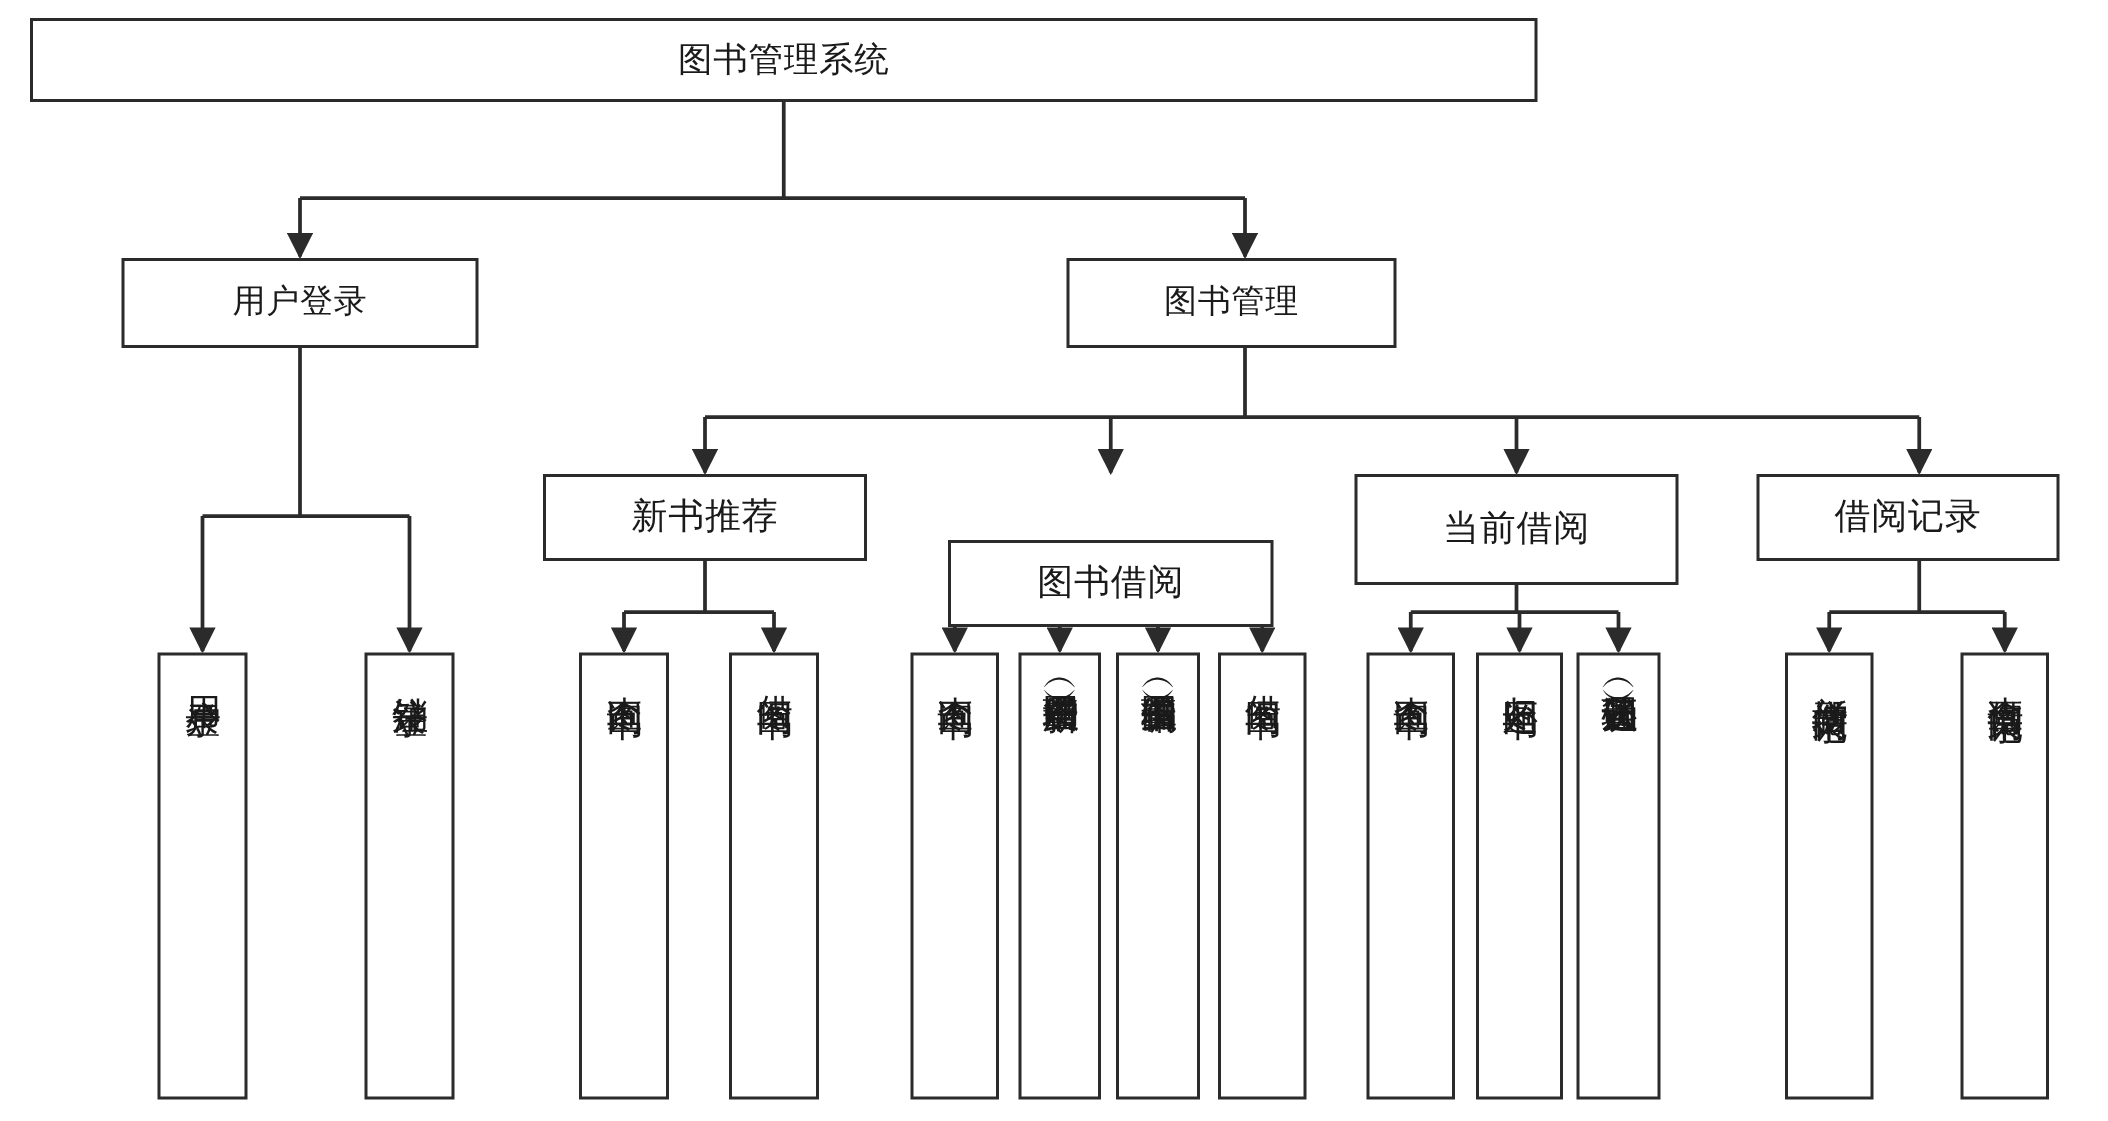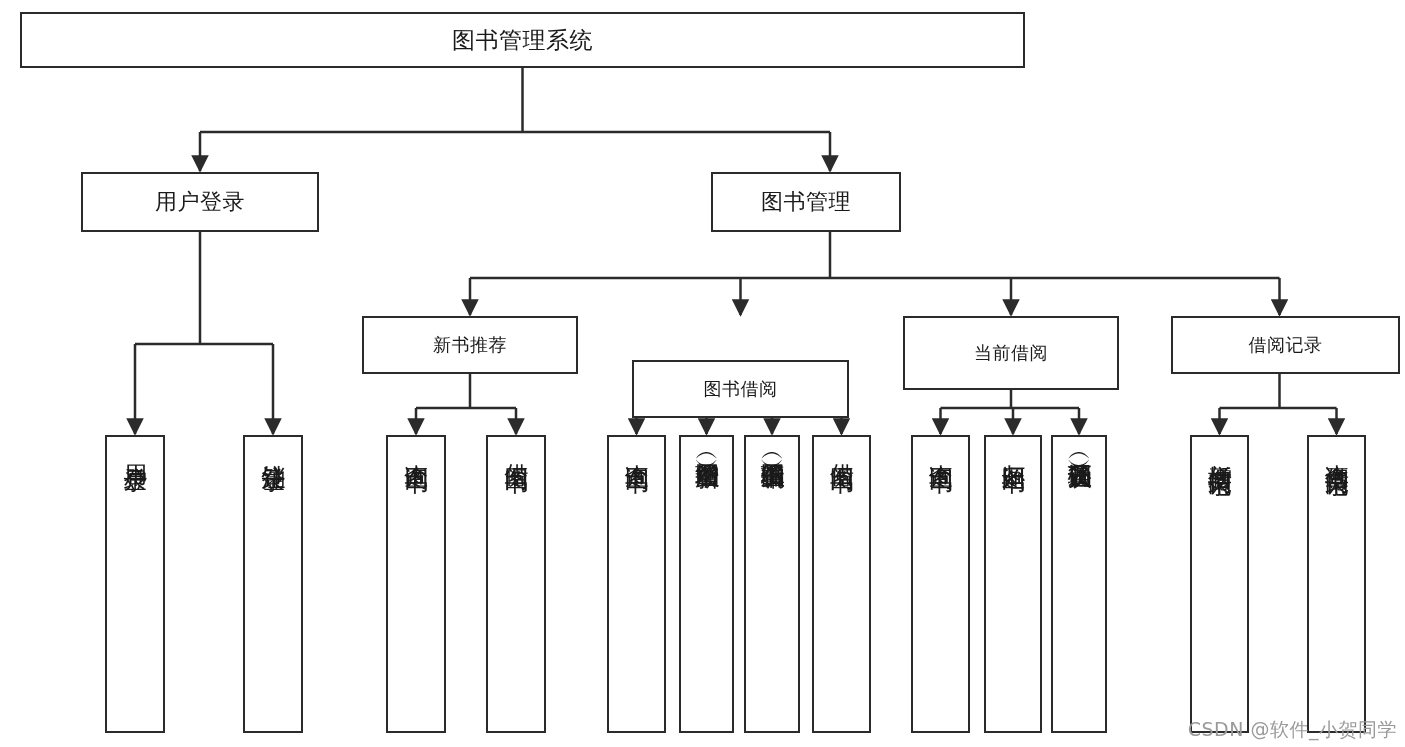--- a/index.html
+++ b/index.html
@@ -56,21 +56,21 @@
     white-space: nowrap;
     max-height: 100%;
   }
   
   .node.vertical.tight .label {
     letter-spacing: 0px;
     line-height: 1.06;
   }
   .node.root .label { font-size: 23px; }
   .node.level2 .label { font-size: 22px; }
-  .node.level3 .label { font-size: 18px; }
+  .node.level3 .label { font-size: 24px; }
 
   #watermark {
     position: absolute;
     right: 8px;
     bottom: 4px;
     font-size: 19px;
     color: #9a9a9a;
     letter-spacing: 0.5px;
     z-index: 5;
     white-space: nowrap;
@@ -125,33 +125,33 @@
       </g>
   </svg>
 
   <div id="nodes-layer">
       <div class="node root" style="left: 20px; top: 12px; width: 1005px; height: 56px;">
         <span class="label">图书管理系统</span>
       </div>
       <div class="node level2" style="left: 81px; top: 172px; width: 238px; height: 60px;">
         <span class="label">用户登录</span>
       </div>
-      <div class="node level2" style="left: 711px; top: 172px; width: 190px; height: 60px;">
+      <div class="node level2" style="left: 711px; top: 172px; width: 220px; height: 60px;">
         <span class="label">图书管理</span>
       </div>
       <div class="node level3" style="left: 362px; top: 316px; width: 216px; height: 58px;">
         <span class="label">新书推荐</span>
       </div>
       <div class="node level3" style="left: 632px; top: 316px; width: 217px; height: 58px; margin-top: 44px;">
         <span class="label">图书借阅</span>
       </div>
       <div class="node level3" style="left: 903px; top: 316px; width: 216px; height: 74px;">
         <span class="label">当前借阅</span>
       </div>
-      <div class="node level3" style="left: 1171px; top: 316px; width: 229px; height: 58px;">
+      <div class="node level3" style="left: 1171px; top: 316px; width: 202px; height: 58px;">
         <span class="label">借阅记录</span>
       </div>
       <div class="node vertical" style="left: 105px; top: 435px; width: 60px; height: 298px;">
         <span class="label">用户登录</span>
       </div>
       <div class="node vertical" style="left: 243px; top: 435px; width: 60px; height: 298px;">
         <span class="label">注销登录</span>
       </div>
       <div class="node vertical" style="left: 386px; top: 435px; width: 60px; height: 298px;">
         <span class="label">查询图书</span>
@@ -181,14 +181,13 @@
         <span class="label">确认归还（管理员）</span>
       </div>
       <div class="node vertical" style="left: 1190px; top: 435px; width: 59px; height: 298px;">
         <span class="label">新增借阅记录</span>
       </div>
       <div class="node vertical" style="left: 1307px; top: 435px; width: 59px; height: 298px;">
         <span class="label">查询借阅记录</span>
       </div>
     </div>
 
-  <div id="watermark">CSDN @软件_小贺同学</div>
 </div>
 
 </body></html>

